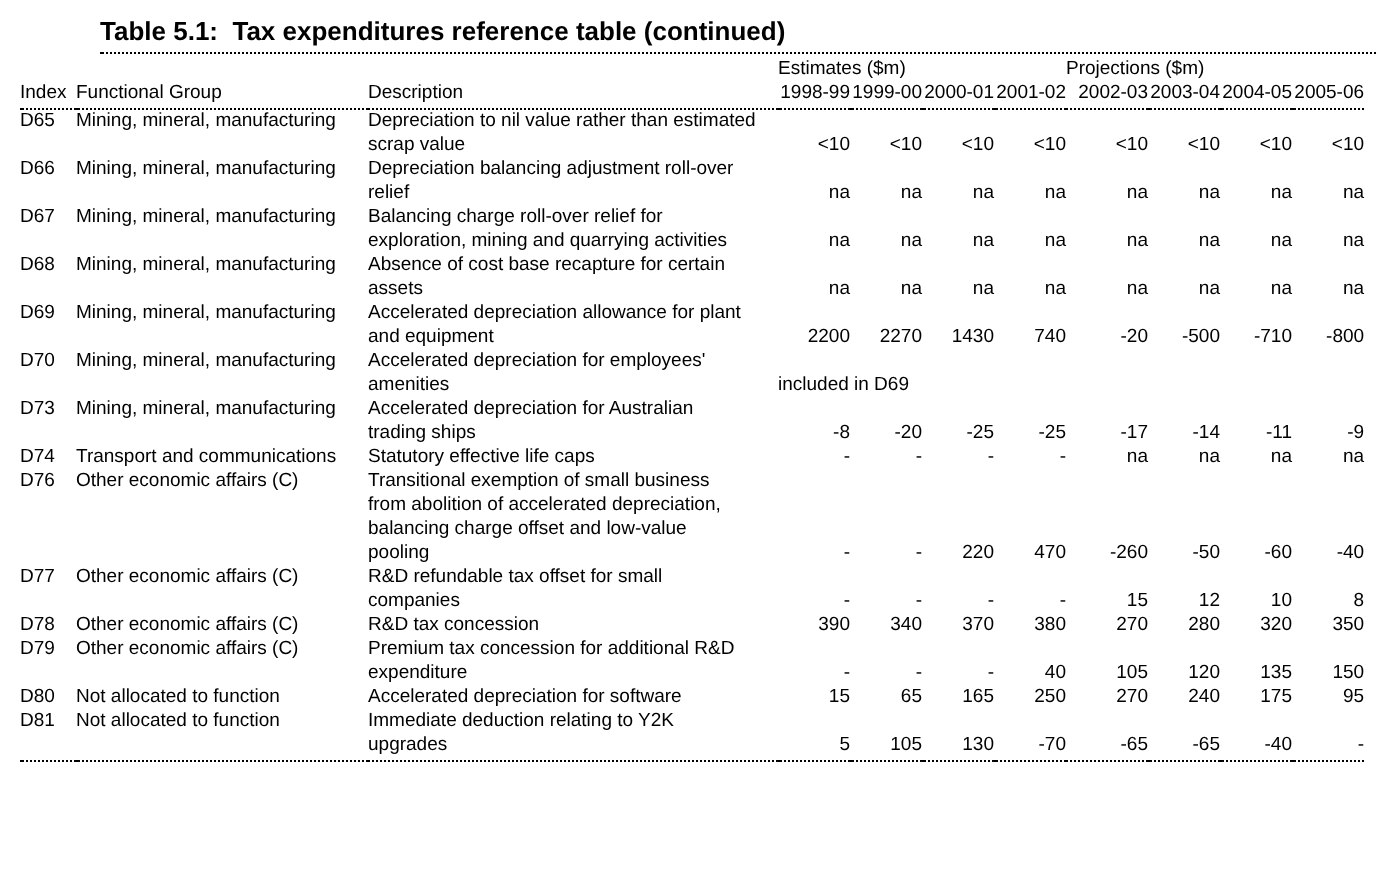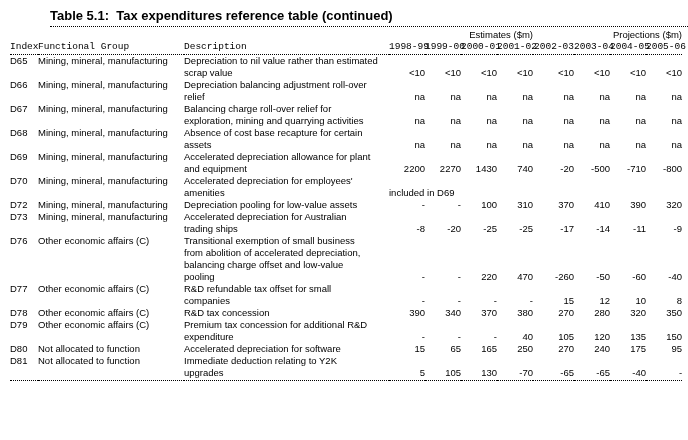--- a/index.html
+++ b/index.html
@@ -36,22 +36,22 @@
   th, td {
     padding: 0;
     font-weight: normal;
     overflow: visible;
   }
   col.c-index { width: 28px; }
   col.c-group { width: 146px; }
   col.c-desc  { width: 205px; }
   col.c-year  { width: 36px; }
   col.c-year-gap { width: 41px; }
-  .grp-hdr { text-align: right; white-space: nowrap; }
-  .col-row th { border-bottom: 1px dotted #000; padding-bottom: 1px; font-family: Liberation Mono, monospace; }
+  .grp-hdr { text-align: left; white-space: nowrap; }
+  .col-row th { border-bottom: 1px dotted #000; padding-bottom: 1px; }
   .l { text-align: left; vertical-align: top; }
   .num { text-align: right; vertical-align: bottom; white-space: nowrap; }
   .yr { white-space: nowrap; }
   tbody td { padding-top: 0; }
   tbody td.desc { white-space: pre-line; }
   tbody tr.last-row td { border-bottom: 1px dotted #000; padding-bottom: 1px; margin-top: 16px; }
   .span-cell { vertical-align: bottom; }
 </style>
 </head>
 <body>
@@ -166,45 +166,45 @@
           <td class="num">-800</td>
         </tr>
         <tr>
           <td class="l">D70</td>
           <td class="l">Mining, mineral, manufacturing</td>
           <td class="l desc">Accelerated depreciation for employees'
 amenities</td>
           <td class="span-cell" colspan="8">included in D69</td>
         </tr>
         <tr>
-          <td class="l">D72</td>
-          <td class="l">Mining, mineral, manufacturing</td>
-          <td class="l desc">Depreciation pooling for low-value assets</td>
-          <td class="num">-</td>
-          <td class="num">-</td>
-          <td class="num">100</td>
-          <td class="num">310</td>
-          <td class="num">370</td>
-          <td class="num">410</td>
-          <td class="num">390</td>
-          <td class="num">320</td>
-        </tr>
-        <tr>
           <td class="l">D73</td>
           <td class="l">Mining, mineral, manufacturing</td>
           <td class="l desc">Accelerated depreciation for Australian
 trading ships</td>
           <td class="num">-8</td>
           <td class="num">-20</td>
           <td class="num">-25</td>
           <td class="num">-25</td>
           <td class="num">-17</td>
           <td class="num">-14</td>
           <td class="num">-11</td>
           <td class="num">-9</td>
+        </tr>
+        <tr>
+          <td class="l">D74</td>
+          <td class="l">Transport and communications</td>
+          <td class="l desc">Statutory effective life caps</td>
+          <td class="num">-</td>
+          <td class="num">-</td>
+          <td class="num">-</td>
+          <td class="num">-</td>
+          <td class="num">na</td>
+          <td class="num">na</td>
+          <td class="num">na</td>
+          <td class="num">na</td>
         </tr>
         <tr>
           <td class="l">D76</td>
           <td class="l">Other economic affairs (C)</td>
           <td class="l desc">Transitional exemption of small business
 from abolition of accelerated depreciation,
 balancing charge offset and low-value
 pooling</td>
           <td class="num">-</td>
           <td class="num">-</td>

